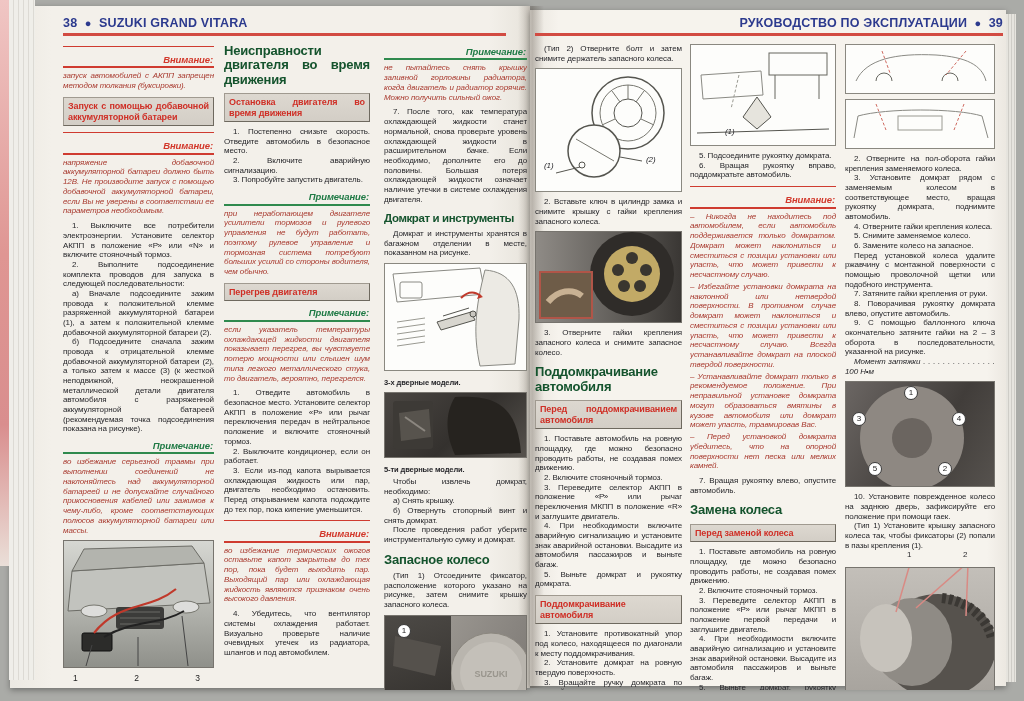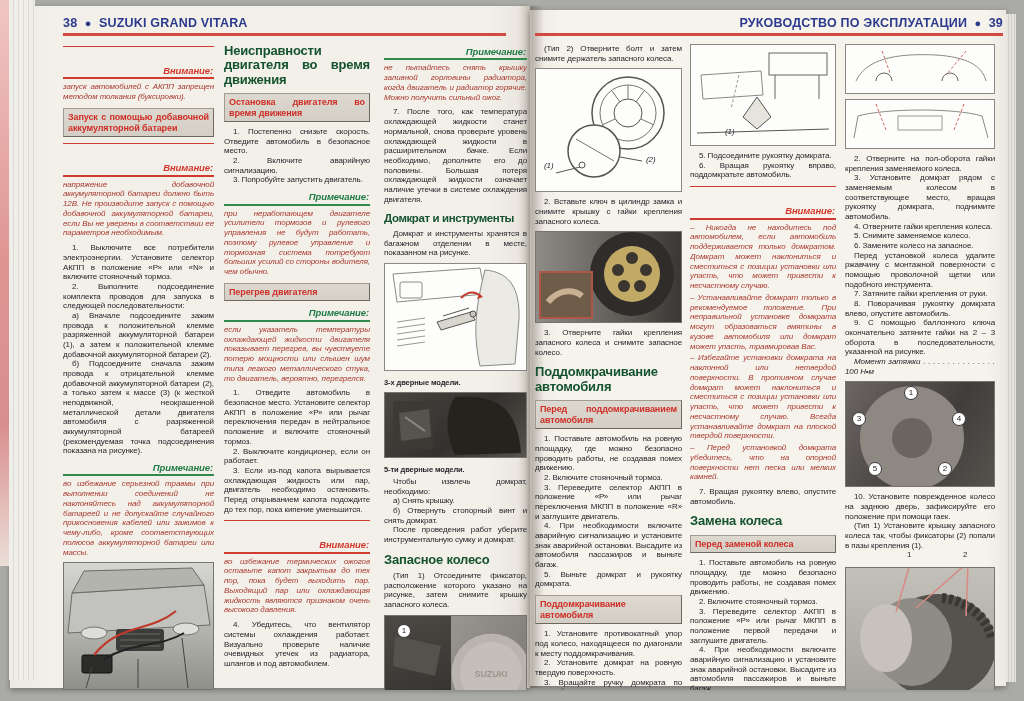--- a/index.html
+++ b/index.html
@@ -31,21 +31,21 @@
   .h1{font-weight:bold;color:#14532d;font-size:13px;line-height:1.1;margin:8px 0 4px;letter-spacing:-.2px;}
   .h1.sm{font-size:11.5px;letter-spacing:-.4px;}
   .bar{background:linear-gradient(180deg,#ddd8d0,#d3cec6);border:1px solid #a09a90;
        border-right:1.5px solid #6e695f;border-bottom:1.5px solid #6e695f;
        color:#cf2f26;font-weight:bold;font-size:9px;line-height:1.18;padding:3px 4px;margin:6px 0 5px;}
   .alert{margin:6px 0 5px;}
   .alert .lbl{text-align:right;font-weight:bold;font-style:italic;font-size:9.5px;padding-right:1px;}
   .alert .rule{height:2px;margin:1px 0 3px;}
   .alert .ab{font-size:8px;font-weight:normal;font-style:italic;line-height:1.22;
              text-align:justify;color:#a8392e;margin:0 0 2px;}
-  .warn{border-top:1.5px solid #cf3b30;padding-top:18px;}
+  .warn{border-top:1.5px solid #cf3b30;padding-top:7px;}
   .warn .lbl{color:#d2382b}.warn .rule{background:#cf3b30;}
   .noteb .lbl{color:#1f7a45}.noteb .rule{background:#2f8a4e;}
   
   .fig{position:relative;border:1px solid #8a8880;background:#fdfdfb;margin:5px 0;}
   .photo{position:relative;border:1px solid #77746e;margin:5px 0;overflow:hidden;}
   .cap{font-size:7.5px;font-weight:bold;color:#26262a;margin:7px 0 3px;}
   .lab{position:absolute;font-size:8px;font-style:italic;color:#2a2a2e;}
   .cn{position:absolute;width:12px;height:12px;border:1px solid #3a3a3a;border-radius:50%;
       background:#fff;font-size:8px;line-height:12px;text-align:center;color:#222;}
   .numrow{display:flex;justify-content:space-between;padding:0 14px 0 10px;font-size:8.5px;
@@ -284,22 +284,22 @@
       <line x1="48" y1="30" x2="40" y2="64" stroke="#9a9a92" stroke-dasharray="3 2"></line>
     </svg>
     <span class="lab" style="left:34px;top:82px;">(1)</span>
   </div>
   <p class="tp">5. Подсоедините рукоятку домкрата.</p>
   <p class="tp">6. Вращая рукоятку вправо, поддомкратьте автомобиль.</p>
   <div class="alert warn">
     <div class="lbl">Внимание:</div>
     <div class="rule"></div>
     <p class="ab">– Никогда не находитесь под автомобилем, если автомобиль поддерживается только домкратом. Домкрат может наклониться и сместиться с позиции установки или упасть, что может привести к несчастному случаю.</p>
+    <p class="ab">– Избегайте установки домкрата на наклонной или нетвердой поверхности. В противном случае домкрат может наклониться и сместиться с позиции установки или упасть, что может привести к несчастному случаю. Всегда устанавливайте домкрат на плоской твердой поверхности.</p>
     <p class="ab">– Устанавливайте домкрат только в рекомендуемое положение. При неправильной установке домкрата могут образоваться вмятины в кузове автомобиля или домкрат может упасть, травмировав Вас.</p>
-    <p class="ab">– Избегайте установки домкрата на наклонной или нетвердой поверхности. В противном случае домкрат может наклониться и сместиться с позиции установки или упасть, что может привести к несчастному случаю. Всегда устанавливайте домкрат на плоской твердой поверхности.</p>
     <p class="ab">– Перед установкой домкрата убедитесь, что на опорной поверхности нет песка или мелких камней.</p>
   </div>
   <p class="tp">7. Вращая рукоятку влево, опустите автомобиль.</p>
   <div class="h1">Замена колеса</div>
   <div class="bar">Перед заменой колеса</div>
   <p class="tp">1. Поставьте автомобиль на ровную площадку, где можно безопасно проводить работы, не создавая помех движению.</p>
   <p class="tp">2. Включите стояночный тормоз.</p>
   <p class="tp">3. Переведите селектор АКПП в положение «Р» или рычаг МКПП в положение первой передачи и заглушите двигатель.</p>
   <p class="tp">4. При необходимости включите аварийную сигнализацию и установите знак аварийной остановки. Высадите из автомобиля пассажиров и выньте багаж.</p>
   <p class="tp">5. Выньте домкрат, рукоятку домкрата и баллонный ключ.</p>

